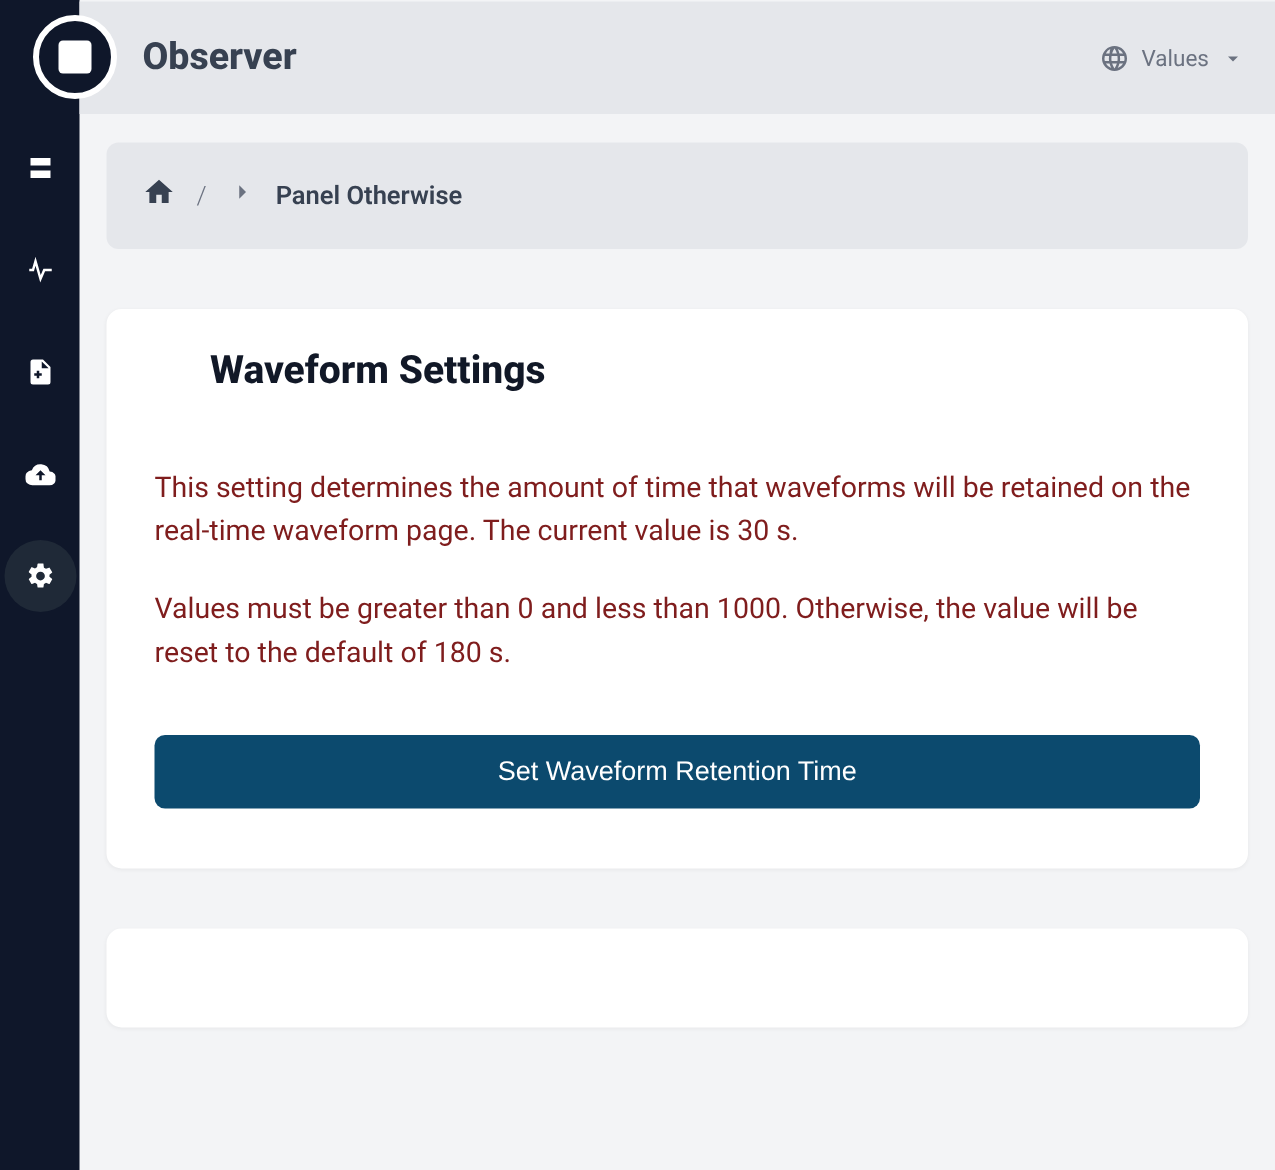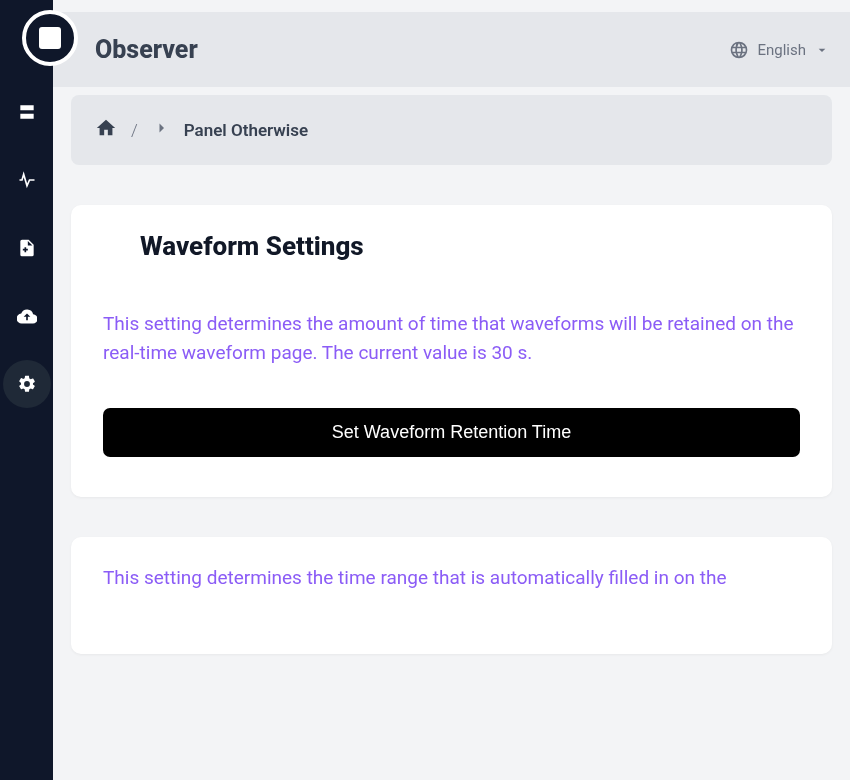--- a/index.html
+++ b/index.html
@@ -56,21 +56,21 @@
   justify-content: center;
   z-index: 20;
 }
 .logo-inner {
   width: 22px; height: 22px;
   background: #ffffff;
   border-radius: 3px;
 }
 .header {
   position: absolute;
-  left: 53px; top: 12px;
+  left: 53px; top: 1px;
   right: 0;
   height: 75px;
   background: #e5e7eb;
   display: flex;
   align-items: center;
   padding-left: 42px;
   padding-right: 20px;
   z-index: 10;
 }
 .app-title {
@@ -121,26 +121,26 @@
   font-size: 26px;
   font-weight: 800;
   color: #111827;
   margin-bottom: 48px;
   margin-left: 47px;
 }
 .card-body { padding: 0 10px; }
 .card-text {
   font-size: 19px;
   line-height: 1.55;
-  color: #8b5cf6;
+  color: #7f1d1d;
   margin-bottom: 22px;
 }
 .action-btn {
   width: 100%;
-  background: #000000;
+  background: #0c4a6e;
   color: #ffffff;
   border: none;
   border-radius: 7px;
   padding: 14px;
   font-size: 18px;
   font-weight: 500;
   cursor: pointer;
   margin-top: 18px;
 }
 </style>
@@ -150,21 +150,21 @@
 <div class="logo-circle">
   <div class="logo-inner"></div>
 </div>
 
 <div class="header">
   <div class="app-title">Observer</div>
   <div class="lang-selector">
     <svg width="20" height="20" viewBox="0 0 24 24">
         <path d="M12 2a10 10 0 100 20 10 10 0 000-20zm6.93 6h-2.95a15.65 15.65 0 00-1.38-3.56A8.03 8.03 0 0118.93 8zM12 4.04c.83 1.2 1.48 2.53 1.91 3.96h-3.82c.43-1.43 1.08-2.76 1.91-3.96zM4.26 14a8.2 8.2 0 010-4h3.38a16.5 16.5 0 000 4H4.26zm.82 2h2.95c.32 1.25.78 2.45 1.38 3.56A8.03 8.03 0 015.08 16zm2.95-8H5.08a8.03 8.03 0 013.52-3.56A15.65 15.65 0 008.03 8zM12 19.96c-.83-1.2-1.48-2.53-1.91-3.96h3.82c-.43 1.43-1.08 2.76-1.91 3.96zM14.34 14h-4.68a14.7 14.7 0 010-4h4.68a14.7 14.7 0 010 4zm.25 5.56c.6-1.11 1.06-2.31 1.38-3.56h2.95a8.03 8.03 0 01-4.33 3.56zM16.36 14a16.5 16.5 0 000-4h3.38a8.2 8.2 0 010 4h-3.38z"></path>
       </svg>
-    <span>English</span>
+    <span>Values</span>
     <svg width="16" height="16" viewBox="0 0 24 24">
         <path d="M7 10l5 5 5-5z"></path>
       </svg>
   </div>
 </div>
 
 <div class="sidebar">
   <div class="sidebar-item">
     <svg viewBox="0 0 24 24">
         <path d="M4 4h16v6H4V4zm0 10h16v6H4v-6zm2-8h2v2H6V6zm0 10h2v2H6v-2z"></path>
@@ -206,23 +206,21 @@
           <path d="M10 6l6 6-6 6V6z"></path>
         </svg>
     </span>
     <span class="current">Panel Otherwise</span>
   </div>
 
   <div class="card">
     <h2 class="card-title">Waveform Settings</h2>
     <div class="card-body">
       <p class="card-text">This setting determines the amount of time that waveforms will be retained on the real-time waveform page. The current value is 30 s.</p>
+      <p class="card-text">Values must be greater than 0 and less than 1000. Otherwise, the value will be reset to the default of 180 s.</p>
       <button class="action-btn">Set Waveform Retention Time</button>
     </div>
   </div>
 
   <div class="card">
-    <div class="card-body">
-      <p class="card-text">This setting determines the time range that is automatically filled in on the</p>
-    </div>
   </div>
 
 </div>
 
 </body></html>

